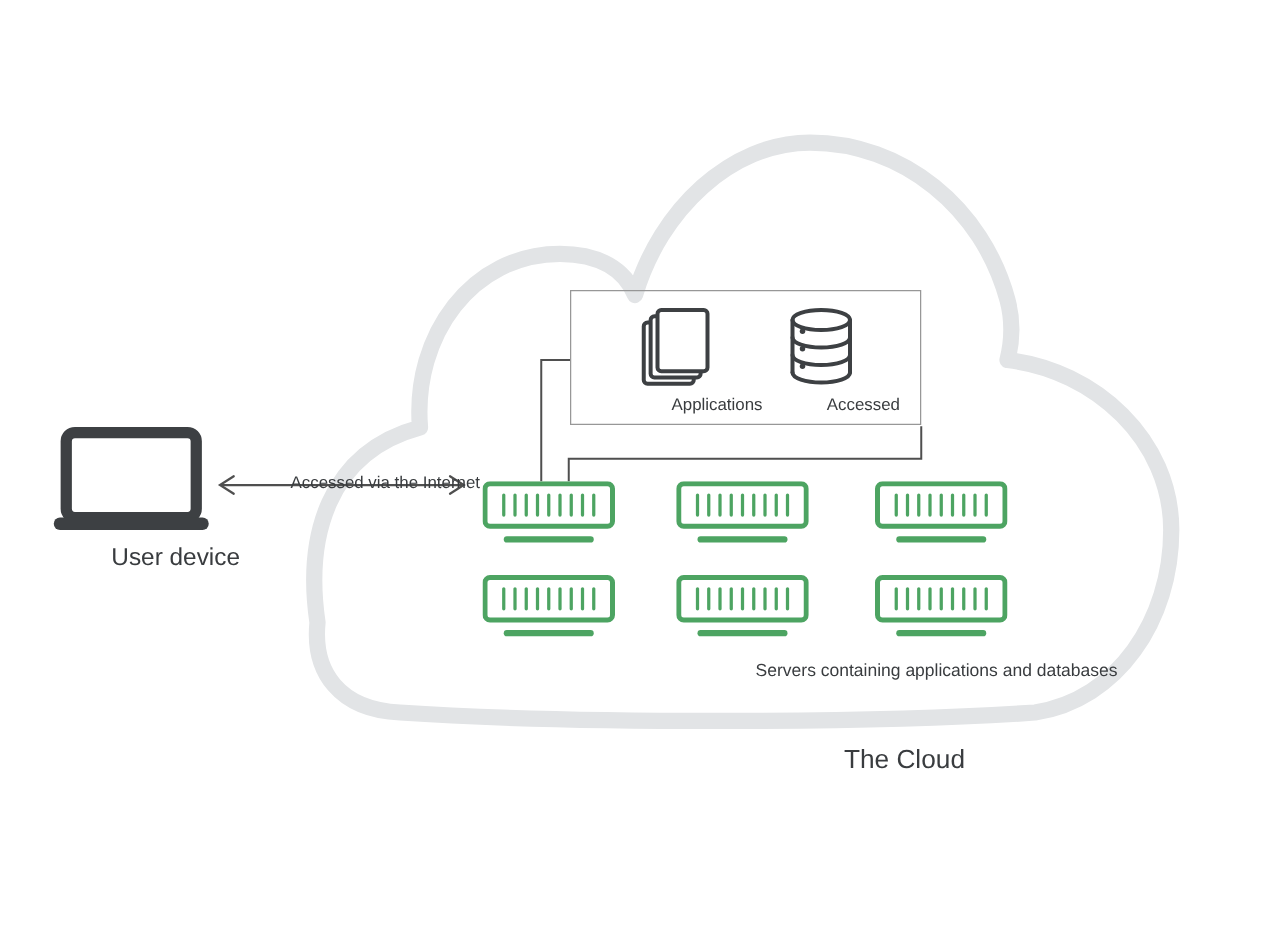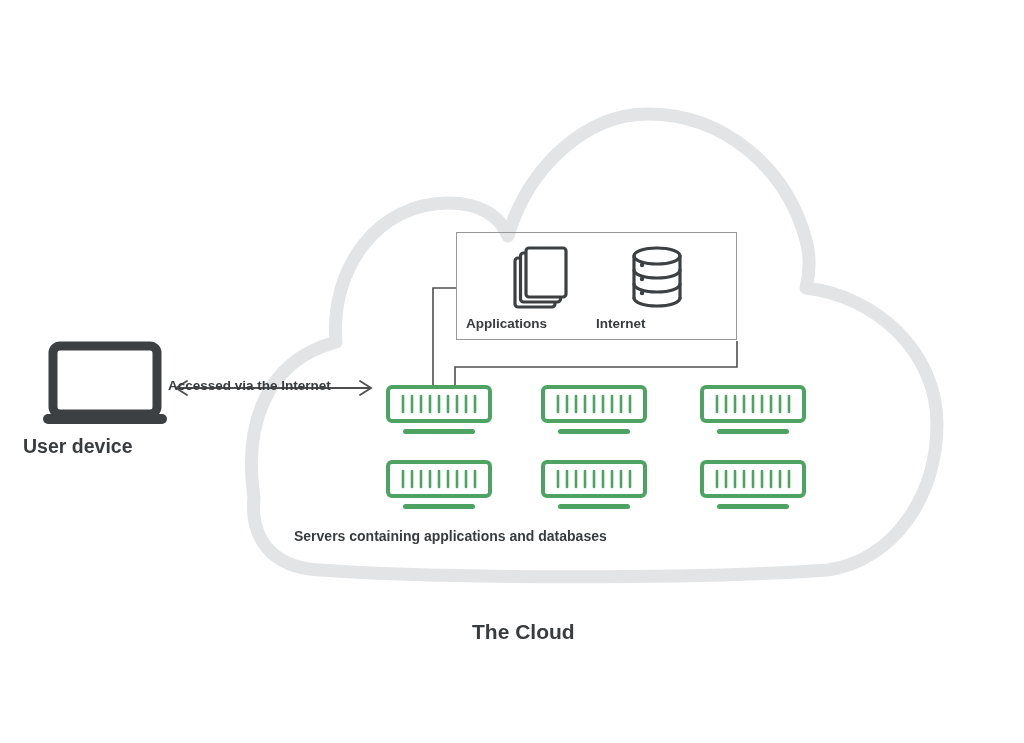--- a/index.html
+++ b/index.html
@@ -29,28 +29,28 @@
   .pages-rect{fill:#ffffff;stroke:var(--icon_dark);stroke-width:3.2;stroke-linejoin:round}
   .db-stroke{fill:none;stroke:var(--icon_dark);stroke-width:3.2;stroke-linecap:round}
   .db-dot{fill:var(--icon_dark)}
   .laptop-screen{fill:#ffffff;stroke:var(--icon_dark);stroke-width:9}
   .laptop-base{fill:var(--icon_dark)}
   .srv-box{fill:#ffffff;stroke:var(--accent_green);stroke-width:4}
   .srv-tick{stroke:var(--accent_green);stroke-width:2.6;stroke-linecap:round}
   .srv-stand{fill:var(--accent_green)}
 
   
-  .lbl{color:var(--text_dark);font-weight:bold;text-align:left;white-space:nowrap}
+  .lbl{color:var(--text_dark);font-weight:normal;text-align:right;white-space:nowrap}
   .lbl-small{font-size:13.5px}
   .lbl-box{left:466px;top:316px;width:144px}
   .lbl-box2{left:596px;top:316px;width:124px}
   .lbl-arrow{left:168px;top:378px;width:216px}
-  .lbl-user{left:23px;top:435px;width:182px;font-size:19.5px}
+  .lbl-user{left:10px;top:435px;width:182px;font-size:19.5px}
   .lbl-servers{left:294px;top:528px;width:600px;font-size:14px}
-  .lbl-cloud{left:472px;top:620px;width:300px;font-size:21px}
+  .lbl-cloud{left:472px;top:596px;width:300px;font-size:21px}
 
   .server{width:106px;height:50px}
   .srv-r1{top:385px}
   .srv-r2{top:460px}
   .srv-c1{left:386px}
   .srv-c2{left:541px}
   .srv-c3{left:700px}
 </style>
 </head>
 <body>
@@ -98,21 +98,21 @@
   <path class="db-stroke" d="M50 10 V52"></path>
   <path class="db-stroke" d="M4 24 A23 8 0 0 0 50 24"></path>
   <path class="db-stroke" d="M4 38 A23 8 0 0 0 50 38"></path>
   <path class="db-stroke" d="M4 52 A23 8 0 0 0 50 52"></path>
   <circle class="db-dot" cx="12" cy="19" r="2.2"></circle>
   <circle class="db-dot" cx="12" cy="33" r="2.2"></circle>
   <circle class="db-dot" cx="12" cy="47" r="2.2"></circle>
 </svg>
 
 <div class="abs lbl lbl-small lbl-box">Applications</div>
-<div class="abs lbl lbl-small lbl-box2">Internet</div>
+<div class="abs lbl lbl-small lbl-box2">Accessed</div>
 
 <svg class="abs server srv-r1 srv-c1" viewBox="0 0 106 50">
   <rect class="srv-box" x="2" y="2" width="102" height="34" rx="4"></rect>
   <line class="srv-tick" x1="17" y1="11" x2="17" y2="27"></line>
     <line class="srv-tick" x1="26" y1="11" x2="26" y2="27"></line>
     <line class="srv-tick" x1="35" y1="11" x2="35" y2="27"></line>
     <line class="srv-tick" x1="44" y1="11" x2="44" y2="27"></line>
     <line class="srv-tick" x1="53" y1="11" x2="53" y2="27"></line>
     <line class="srv-tick" x1="62" y1="11" x2="62" y2="27"></line>
     <line class="srv-tick" x1="71" y1="11" x2="71" y2="27"></line>

